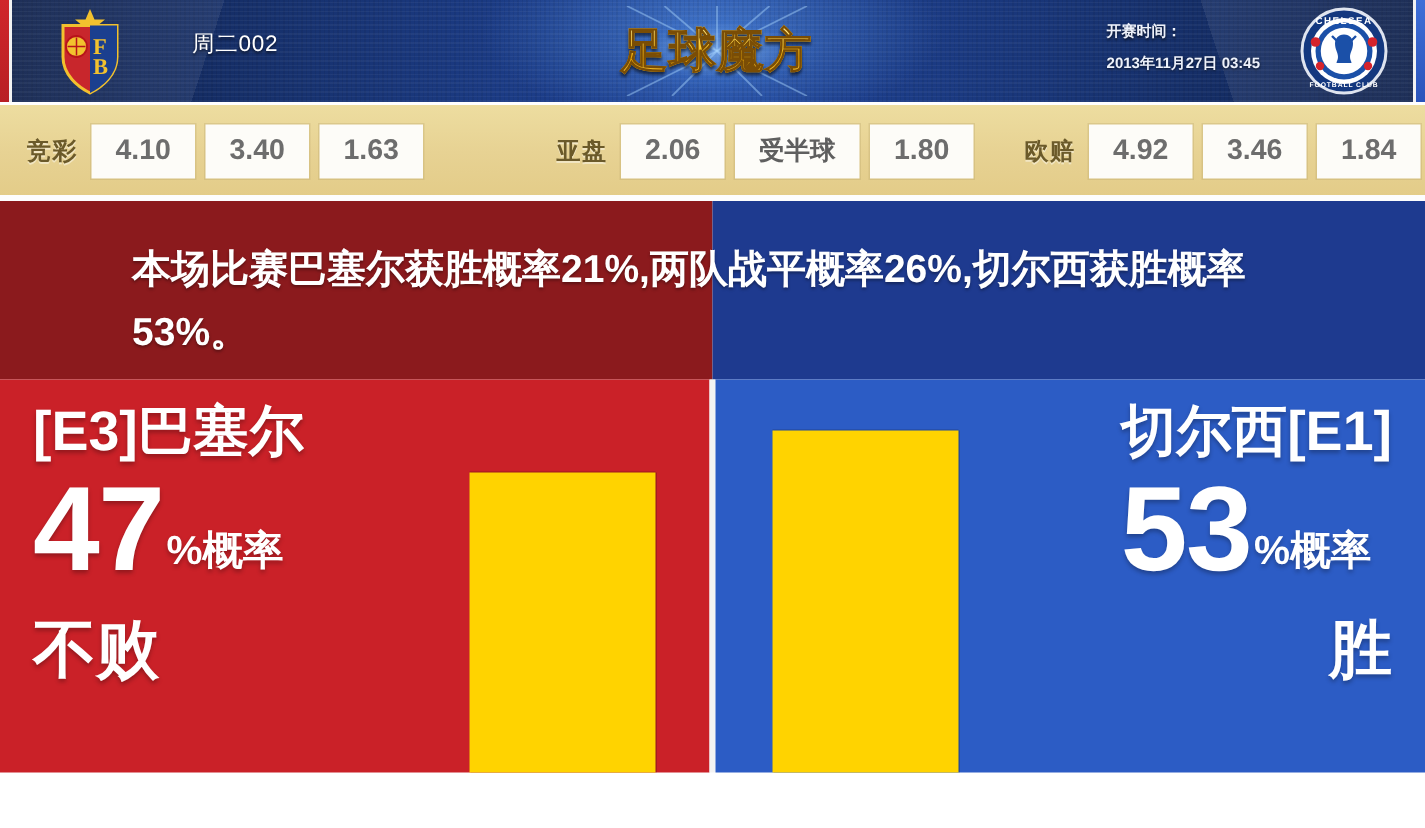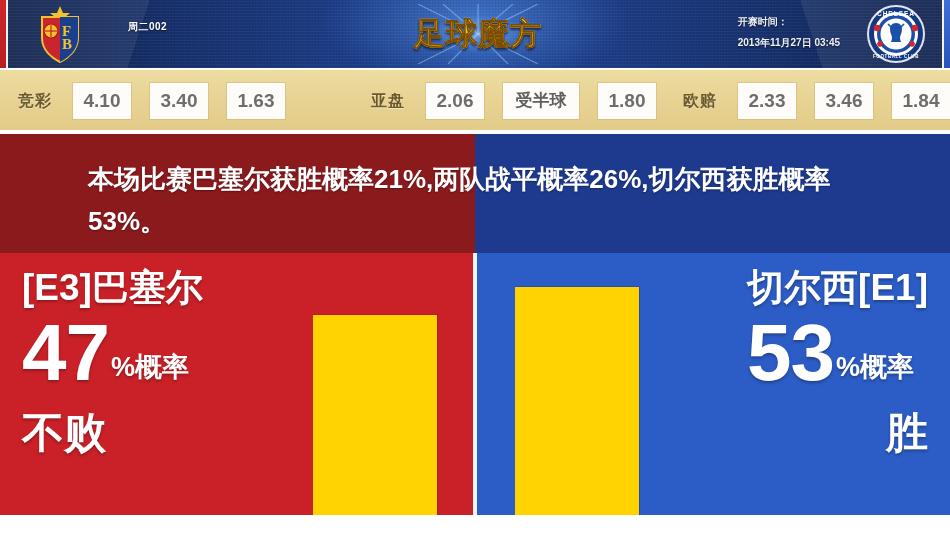--- a/index.html
+++ b/index.html
@@ -54,21 +54,21 @@
 
   .badge-basel{
     position:absolute; left:30px; top:4px; width:60px; height:60px; z-index:5;
   }
   .badge-chelsea{
     position:absolute; right:24px; top:4px; width:60px; height:60px; z-index:5;
   }
 
   .match-no{
     position:absolute; left:128px; top:20px; z-index:5;
-    color:#ffffff; font-size:10px; font-weight:bold;
+    color:#ffffff; font-size:15px; font-weight:normal;
     letter-spacing:.5px;
     text-shadow:0 1px 2px rgba(0,0,0,.65);
     text-align:center;
   }
 
   .logo-wrap{
     position:absolute; left:398px; top:4px; width:160px; height:60px; z-index:5;
     display:flex; align-items:center; justify-content:center;
   }
   .logo-glow{
@@ -104,23 +104,22 @@
   .odds-g2{ left:371px; }
   .odds-g3{ left:683px; }
   .odds-label{
     color:#6b5a2a; font-size:16px; font-weight:bold; letter-spacing:1px;
     margin-right:2px; text-shadow:0 1px 0 rgba(255,255,255,.45);
   }
   .odds-cell{
     background:#fdfcf8; color:#6d6d6d;
     font-size:19px; font-weight:bold;
     min-width:58px; height:36px; line-height:36px;
-    text-align:center; padding:0 0;
+    text-align:center; padding:0 16px;
     box-shadow:0 0 0 1px rgba(190,170,110,.35);
-    margin-left:12px;
   }
   .odds-cell.wide{ min-width:76px; font-size:17px; color:#5f5f5f; }
 
   
   .banner{
     position:absolute; left:0; top:130px; width:950px; height:123px;
     background:#fdfdfd;
   }
   .banner-l{
     position:absolute; left:0; top:4px; width:475px; height:119px;
@@ -285,21 +284,21 @@
 
     <div class="odds-group odds-g2">
       <span class="odds-label">亚盘</span>
       <span class="odds-cell">2.06</span>
       <span class="odds-cell wide">受半球</span>
       <span class="odds-cell">1.80</span>
     </div>
 
     <div class="odds-group odds-g3">
       <span class="odds-label">欧赔</span>
-      <span class="odds-cell">2.33</span>
+      <span class="odds-cell">4.92</span>
       <span class="odds-cell">3.46</span>
       <span class="odds-cell">1.84</span>
     </div>
   </div>
 
   <div class="banner">
     <div class="banner-l"></div>
     <div class="banner-r"></div>
     <div class="banner-text">本场比赛巴塞尔获胜概率21%,两队战平概率26%,切尔西获胜概率53%。</div>
   </div>

